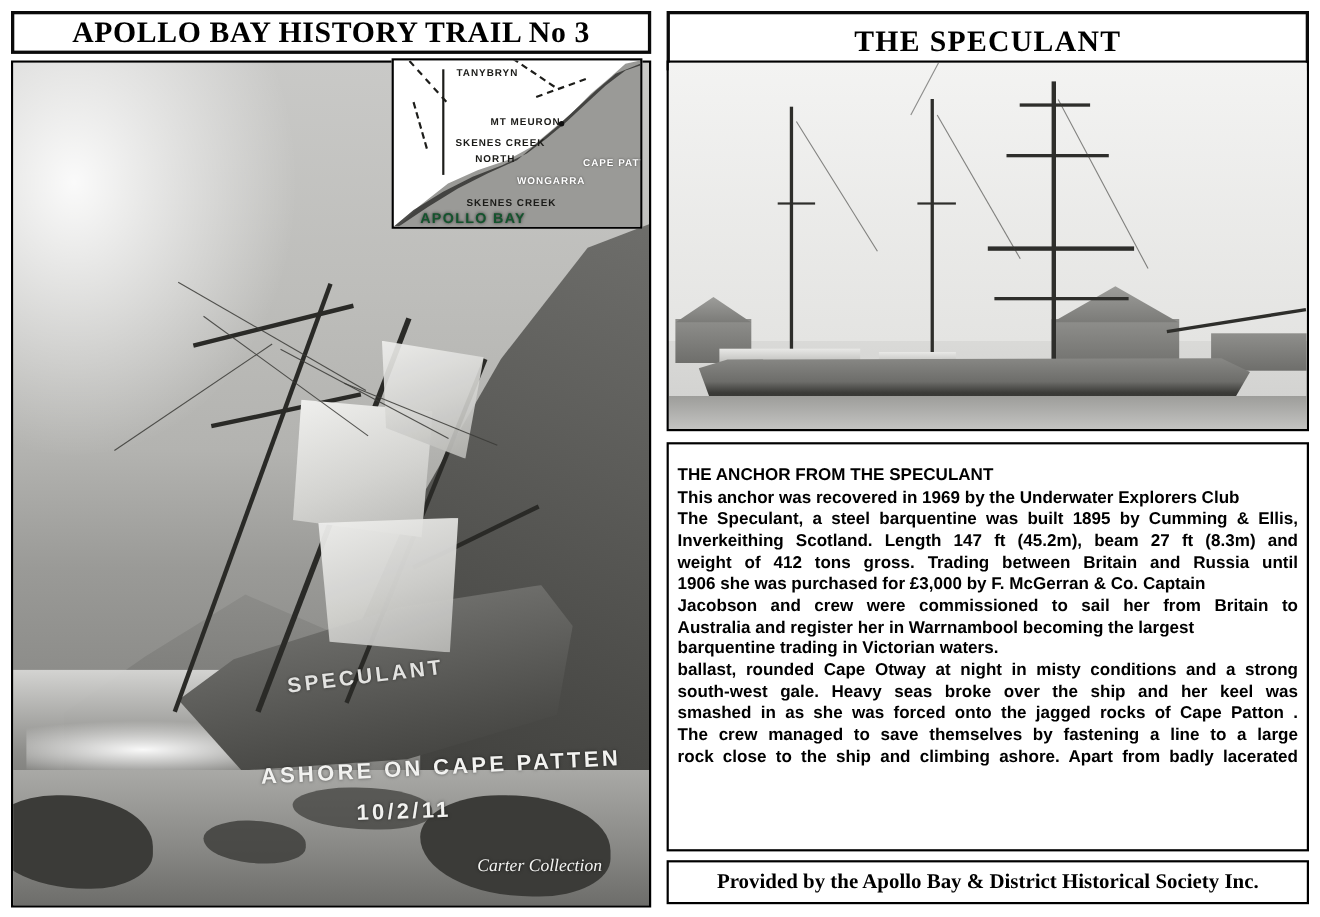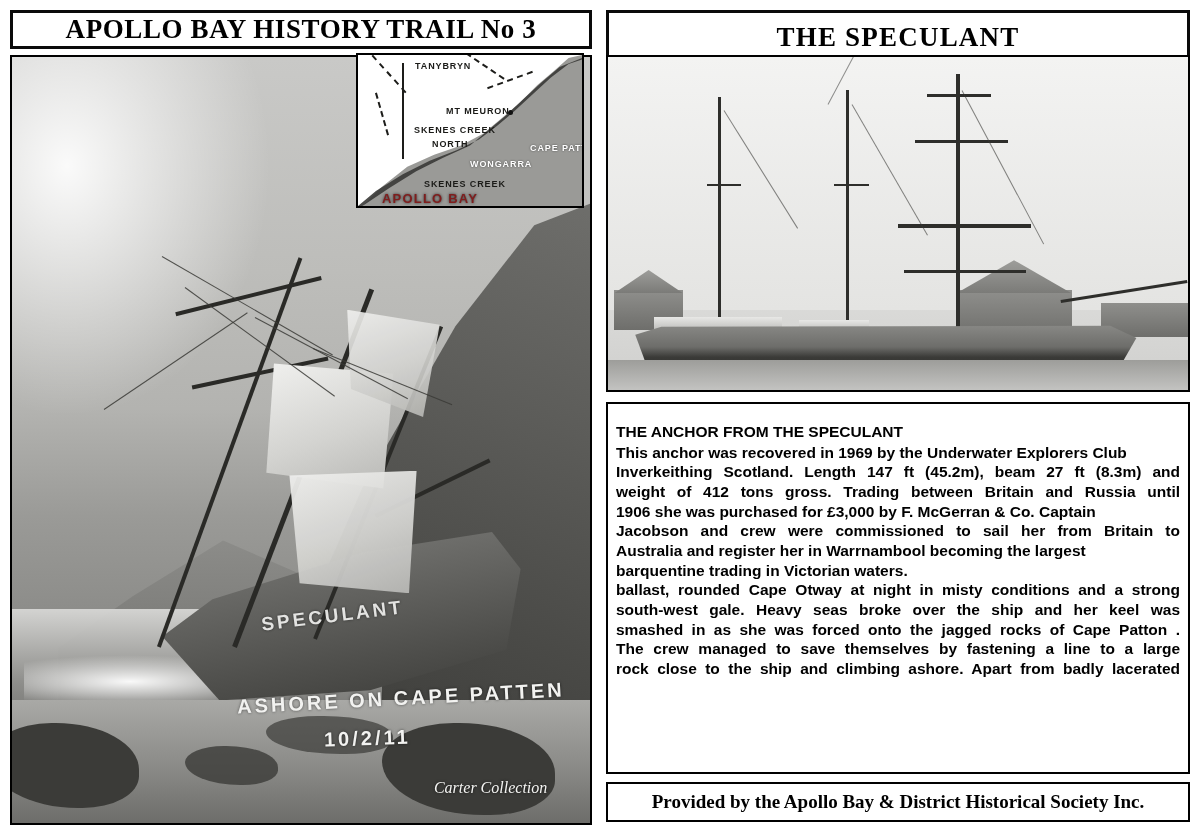--- a/index.html
+++ b/index.html
@@ -88,21 +88,21 @@
                          66% 40%,74% 29%,82% 18%,90% 8%,100% 2%);opacity:.9;}
   .map-inland{position:absolute;left:0;top:0;width:100%;height:100%;background:#ffffff;
        clip-path:polygon(0 0,96% 0,88% 9%,80% 19%,72% 31%,64% 41%,56% 51%,
                          46% 59%,36% 67%,24% 76%,12% 87%,0 99%);}
   .map-riv{position:absolute;background:transparent;border-left:2px solid #1d1d1a;}
   .map-dash{position:absolute;border-top:2px dashed #1d1d1a;}
   .map-dot{position:absolute;width:5px;height:5px;border-radius:50%;background:#111;}
   .map-label{position:absolute;font-family:"Liberation Sans",sans-serif;font-weight:bold;
        font-size:9px;letter-spacing:.9px;color:#1b1b18;white-space:nowrap;}
   .map-label.onsea{color:#fff;text-shadow:0 0 2px rgba(0,0,0,.6);}
-  .map-label.big{font-size:13px;color:#7f1d1d;letter-spacing:1.2px;
+  .map-label.big{font-size:13px;color:#14532d;letter-spacing:1.2px;
        text-shadow:0 0 3px rgba(0,0,0,.7);}
 
   
   #text-box{padding:18px 8px 4px 8px;}
   .t-head{font-size:15.5px;font-weight:bold;color:#000;line-height:1.27;margin:0 0 1px 0;}
   .t-line{font-size:15.5px;font-weight:bold;color:#000;line-height:1.27;margin:0;}
   .t-just{text-align:justify;text-align-last:justify;}
   .t-left{text-align:left;}
 </style>
 </head>
@@ -211,20 +211,21 @@
 
     <div class="hull" style="left:2%;top:80%;width:90%;height:17%;"></div>
     <div class="water"></div>
   </div>
 
   <div class="frame" id="text-box" style="left:606px;top:402px;width:584px;height:372px;">
     <p class="t-head">THE ANCHOR FROM THE SPECULANT</p>
 
     <p class="t-line t-left">This anchor was recovered in 1969 by the Underwater Explorers Club</p>
 
+    <p class="t-line t-just">The Speculant, a steel barquentine was built 1895 by Cumming &amp; Ellis,</p>
     <p class="t-line t-just">Inverkeithing Scotland. Length 147 ft (45.2m), beam 27 ft (8.3m) and</p>
     <p class="t-line t-just">weight of 412 tons gross. Trading between Britain and Russia until</p>
     <p class="t-line t-left">1906 she was purchased for £3,000 by F. McGerran &amp; Co.  Captain</p>
     <p class="t-line t-just">Jacobson and crew were commissioned to sail her from Britain to</p>
     <p class="t-line t-left">Australia and register her in Warrnambool becoming the largest</p>
     <p class="t-line t-left">barquentine trading in Victorian waters.</p>
 
     <p class="t-line t-just">ballast, rounded Cape Otway at night in misty conditions and a strong</p>
     <p class="t-line t-just">south-west gale.  Heavy seas broke over the ship and her keel was</p>
     <p class="t-line t-just">smashed in as she was forced onto the jagged rocks of Cape Patton .</p>

